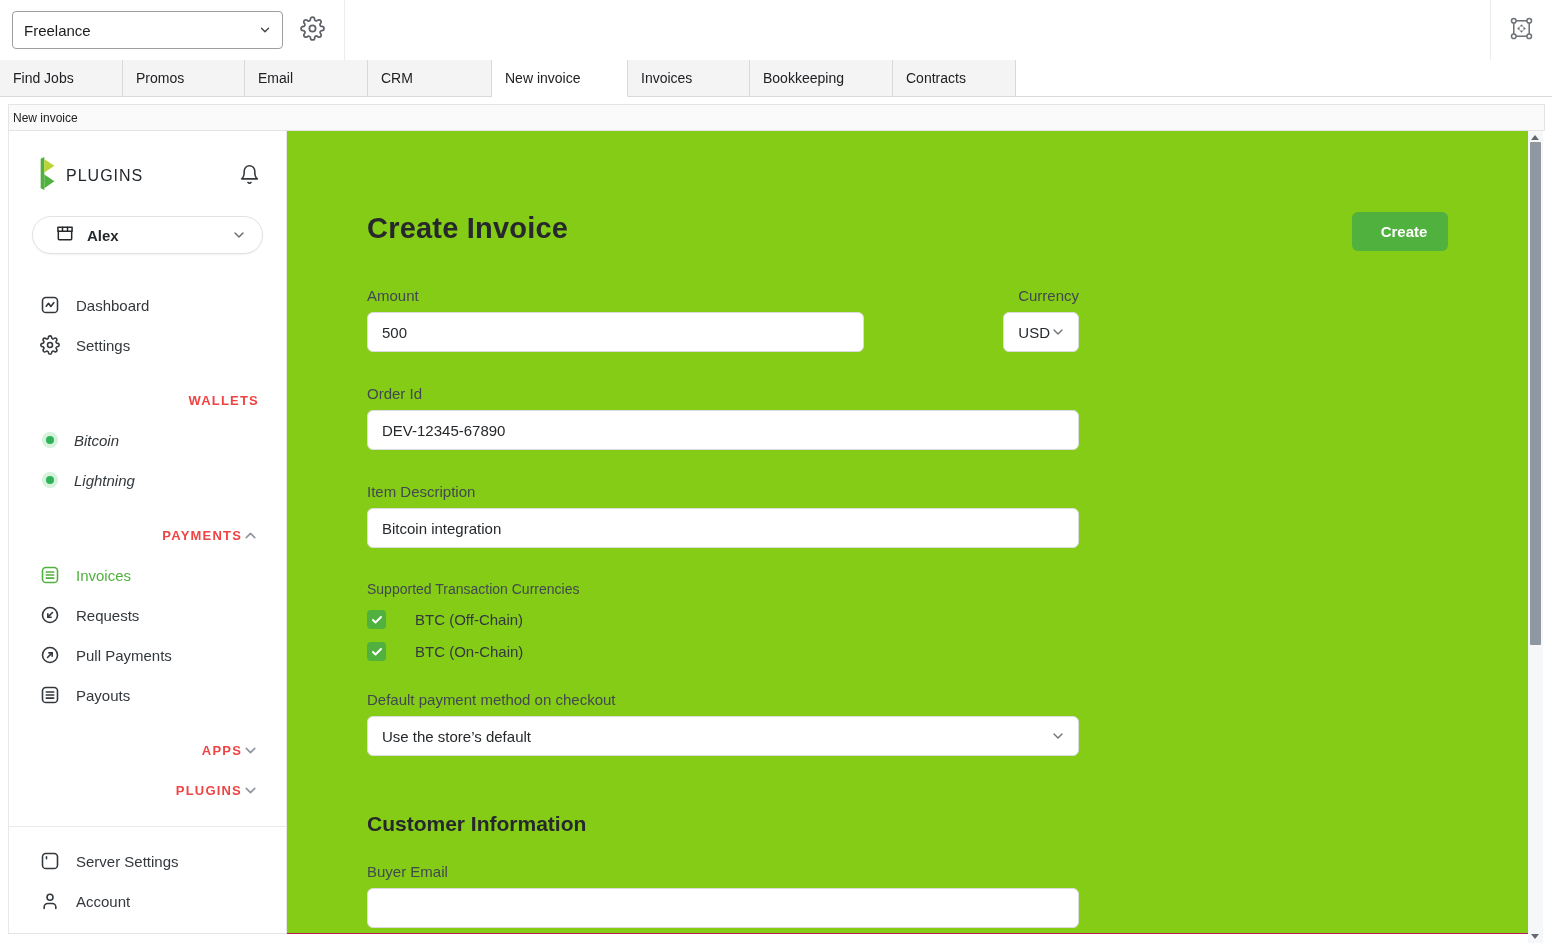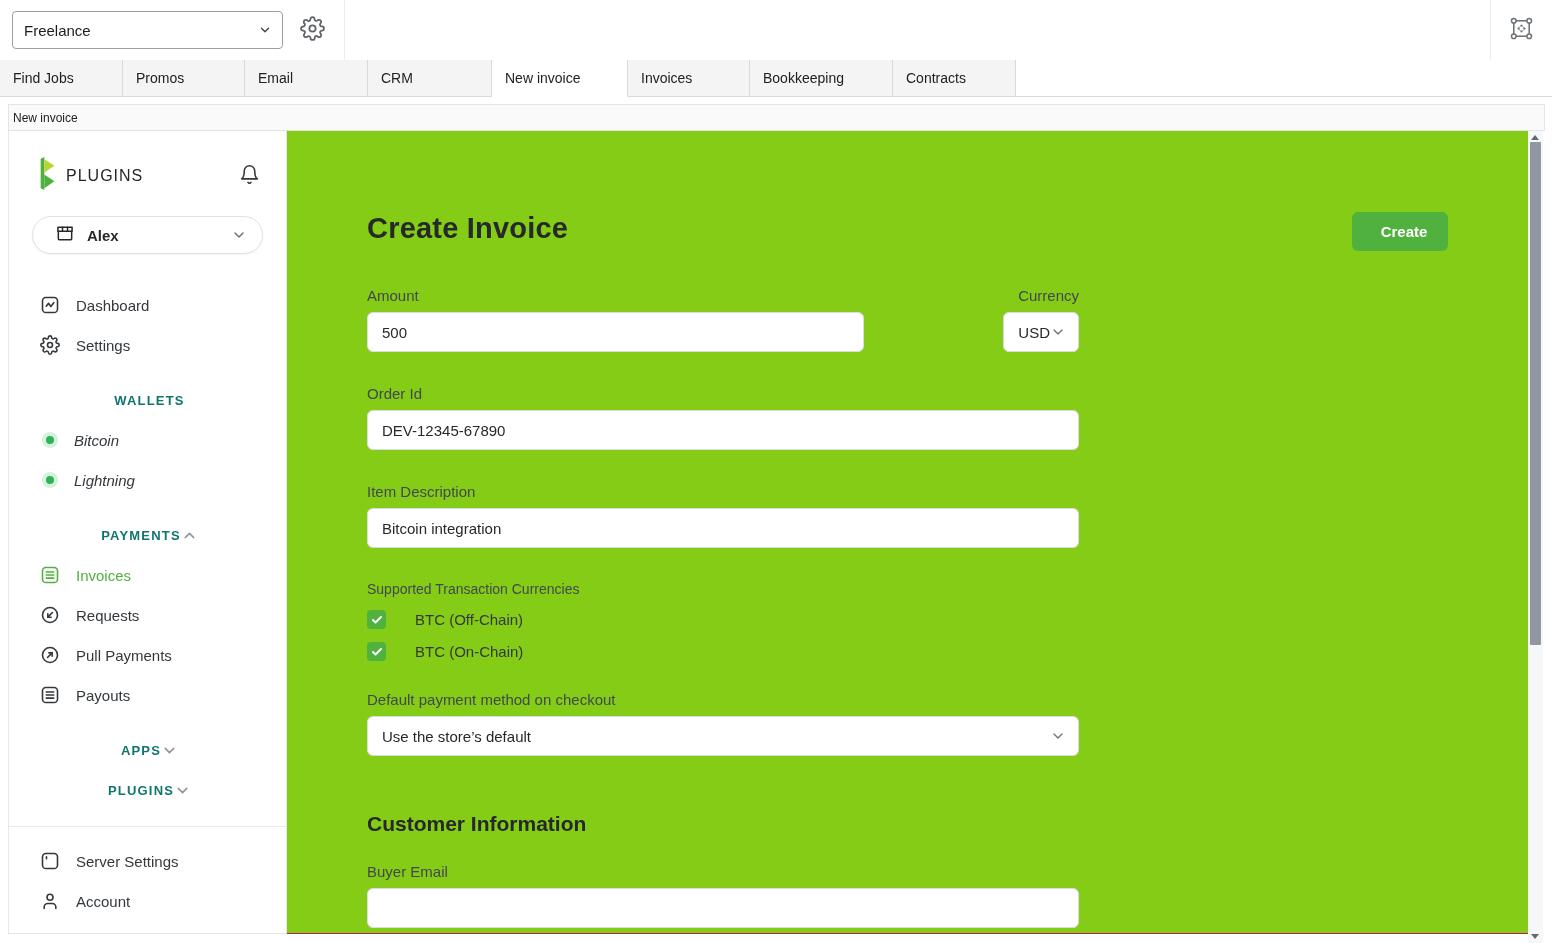--- a/index.html
+++ b/index.html
@@ -48,22 +48,22 @@
   .bell { color:#35393d; }
   .store-pill { margin:22px auto 0; width:231px; height:38px; border:1px solid #e0e2e4; border-radius:19px; background:#fff;
     box-shadow:0 1px 2px rgba(0,0,0,0.05); display:flex; align-items:center; padding:0 15px 0 22px; cursor:pointer; }
   .store-pill .store-name { margin-left:12px; font-size:15px; font-weight:600; color:#26292c; }
   .store-pill .chev { margin-left:auto; color:#6a7076; }
   .nav { margin-top:31px; flex:1; }
   .nav-item { display:flex; align-items:center; height:40px; padding-left:31px; gap:16px; font-size:15px; color:#33383d; cursor:pointer; }
   .nav-item .ic { width:20px; height:20px; color:#33383d; flex:0 0 20px; }
   .nav-item.active { color:#51b13e; }
   .nav-item.active .ic { color:#51b13e; }
-  .nav-header { height:40px; margin-top:15px; display:flex; align-items:center; justify-content:center;
-    padding:0 27px 0 31px; font-size:13px; font-weight:700; letter-spacing:1.2px; color:#0f766e; cursor:pointer; }
+  .nav-header { height:40px; margin-top:15px; display:flex; align-items:center; justify-content:flex-end;
+    padding:0 27px 0 31px; font-size:13px; font-weight:700; letter-spacing:1.2px; color:#ef4444; cursor:pointer; }
   .nav-header.tight { margin-top:0; }
   .nav-header .chev { color:#8e959d; }
   .wallet-dot { width:16px; height:16px; border-radius:50%; background:#d6f1dc; display:flex; align-items:center; justify-content:center; flex:0 0 16px; margin:0 2px; }
   .wallet-dot i { display:block; width:8px; height:8px; border-radius:50%; background:#2fb358; }
   .wallet-item { gap:14px;font-style:italic; }
   .sb-bottom { border-top:1px solid #e9eaec; padding:14px 0 0 0; margin-top:16px; }
   .sb-bottom .nav-item { height:40px; }
 
   
   .main-header { margin-top:81px; display:flex; align-items:flex-start; justify-content:space-between; }

